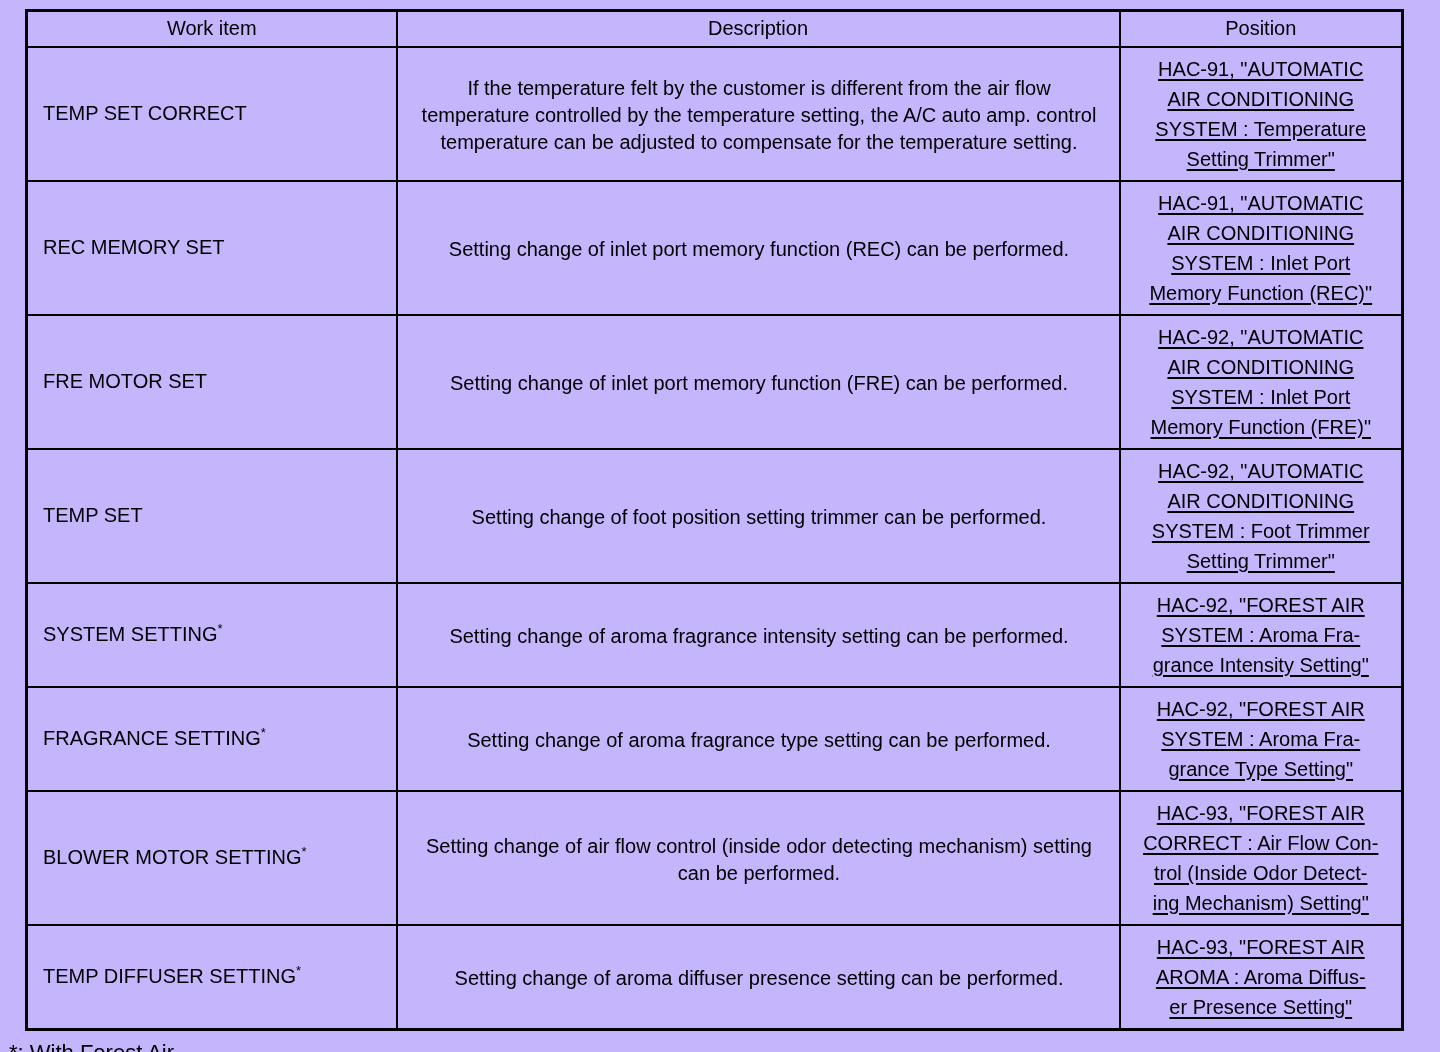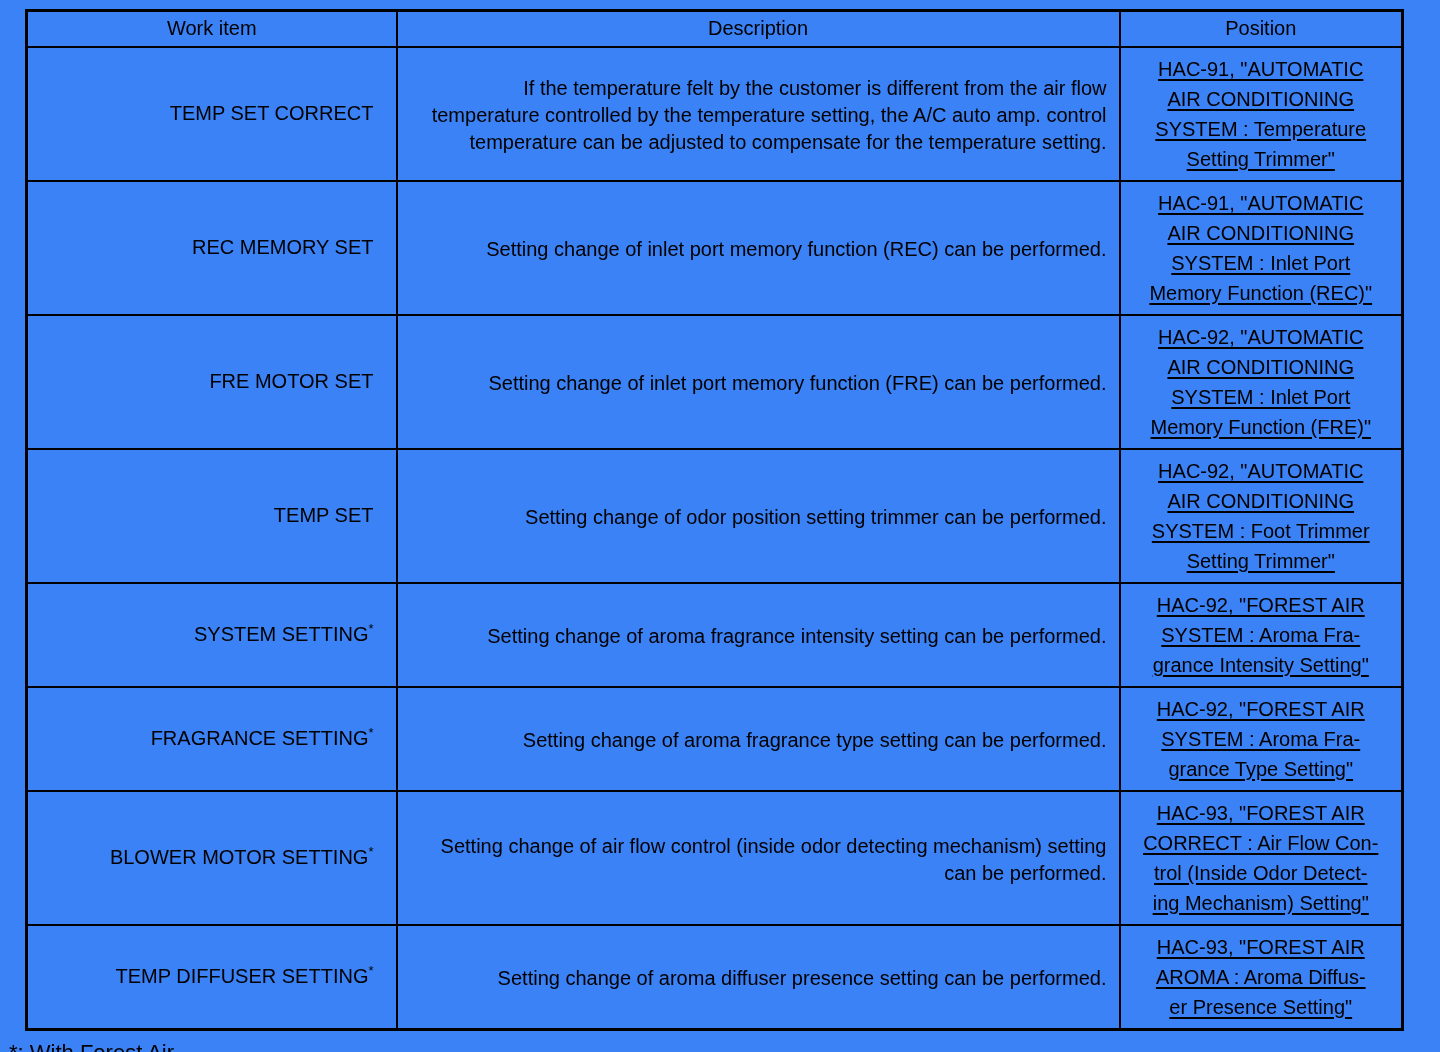--- a/index.html
+++ b/index.html
@@ -7,21 +7,21 @@
     padding: 0;
     background: #ffffff;
     color: #000000;
     font-family: "Liberation Sans", sans-serif;
   }
   .page {
     width: 1440px;
     height: 1052px;
     box-sizing: border-box;
     padding: 9px 24px 0 25px;
-    background: #3b82f6;
+    background: #c4b5fd;
     overflow: hidden;
   }
   table.worktable {
     border-collapse: collapse;
     table-layout: fixed;
     width: 1376px;
     border: 3px solid #000000;
   }
   .worktable th,
   .worktable td {
@@ -32,27 +32,27 @@
   .worktable th {
     font-weight: 400;
     font-size: 20px;
     text-align: center;
     height: 36px;
     padding: 4px 6px;
   }
   td.work-cell {
     padding: 8px 22px 8px 15px;
     font-size: 20px;
-    text-align: right;
+    text-align: left;
   }
   td.desc-cell {
     padding: 12px 12px 8px 14px;
     font-size: 20px;
     line-height: 27px;
-    text-align: right;
+    text-align: center;
   }
   td.ref-cell {
     padding: 6px 4px;
     text-align: center;
   }
   .ref-link {
     display: inline-block;
     cursor: pointer;
   }
   .ref-line {
@@ -137,21 +137,21 @@
             <div class="ref-line">SYSTEM : Inlet Port</div>
             <div class="ref-line">Memory Function (FRE)"</div>
           </span>
         </td>
       </tr>
 
       <tr class="r-tall">
         <td class="work-cell">
           <span>TEMP SET</span>
         </td>
-        <td class="desc-cell">Setting change of odor position setting trimmer can be performed.</td>
+        <td class="desc-cell">Setting change of foot position setting trimmer can be performed.</td>
         <td class="ref-cell">
           <span class="ref-link">
             <div class="ref-line">HAC-92, "AUTOMATIC</div>
             <div class="ref-line">AIR CONDITIONING</div>
             <div class="ref-line">SYSTEM : Foot Trimmer</div>
             <div class="ref-line">Setting Trimmer"</div>
           </span>
         </td>
       </tr>
 

